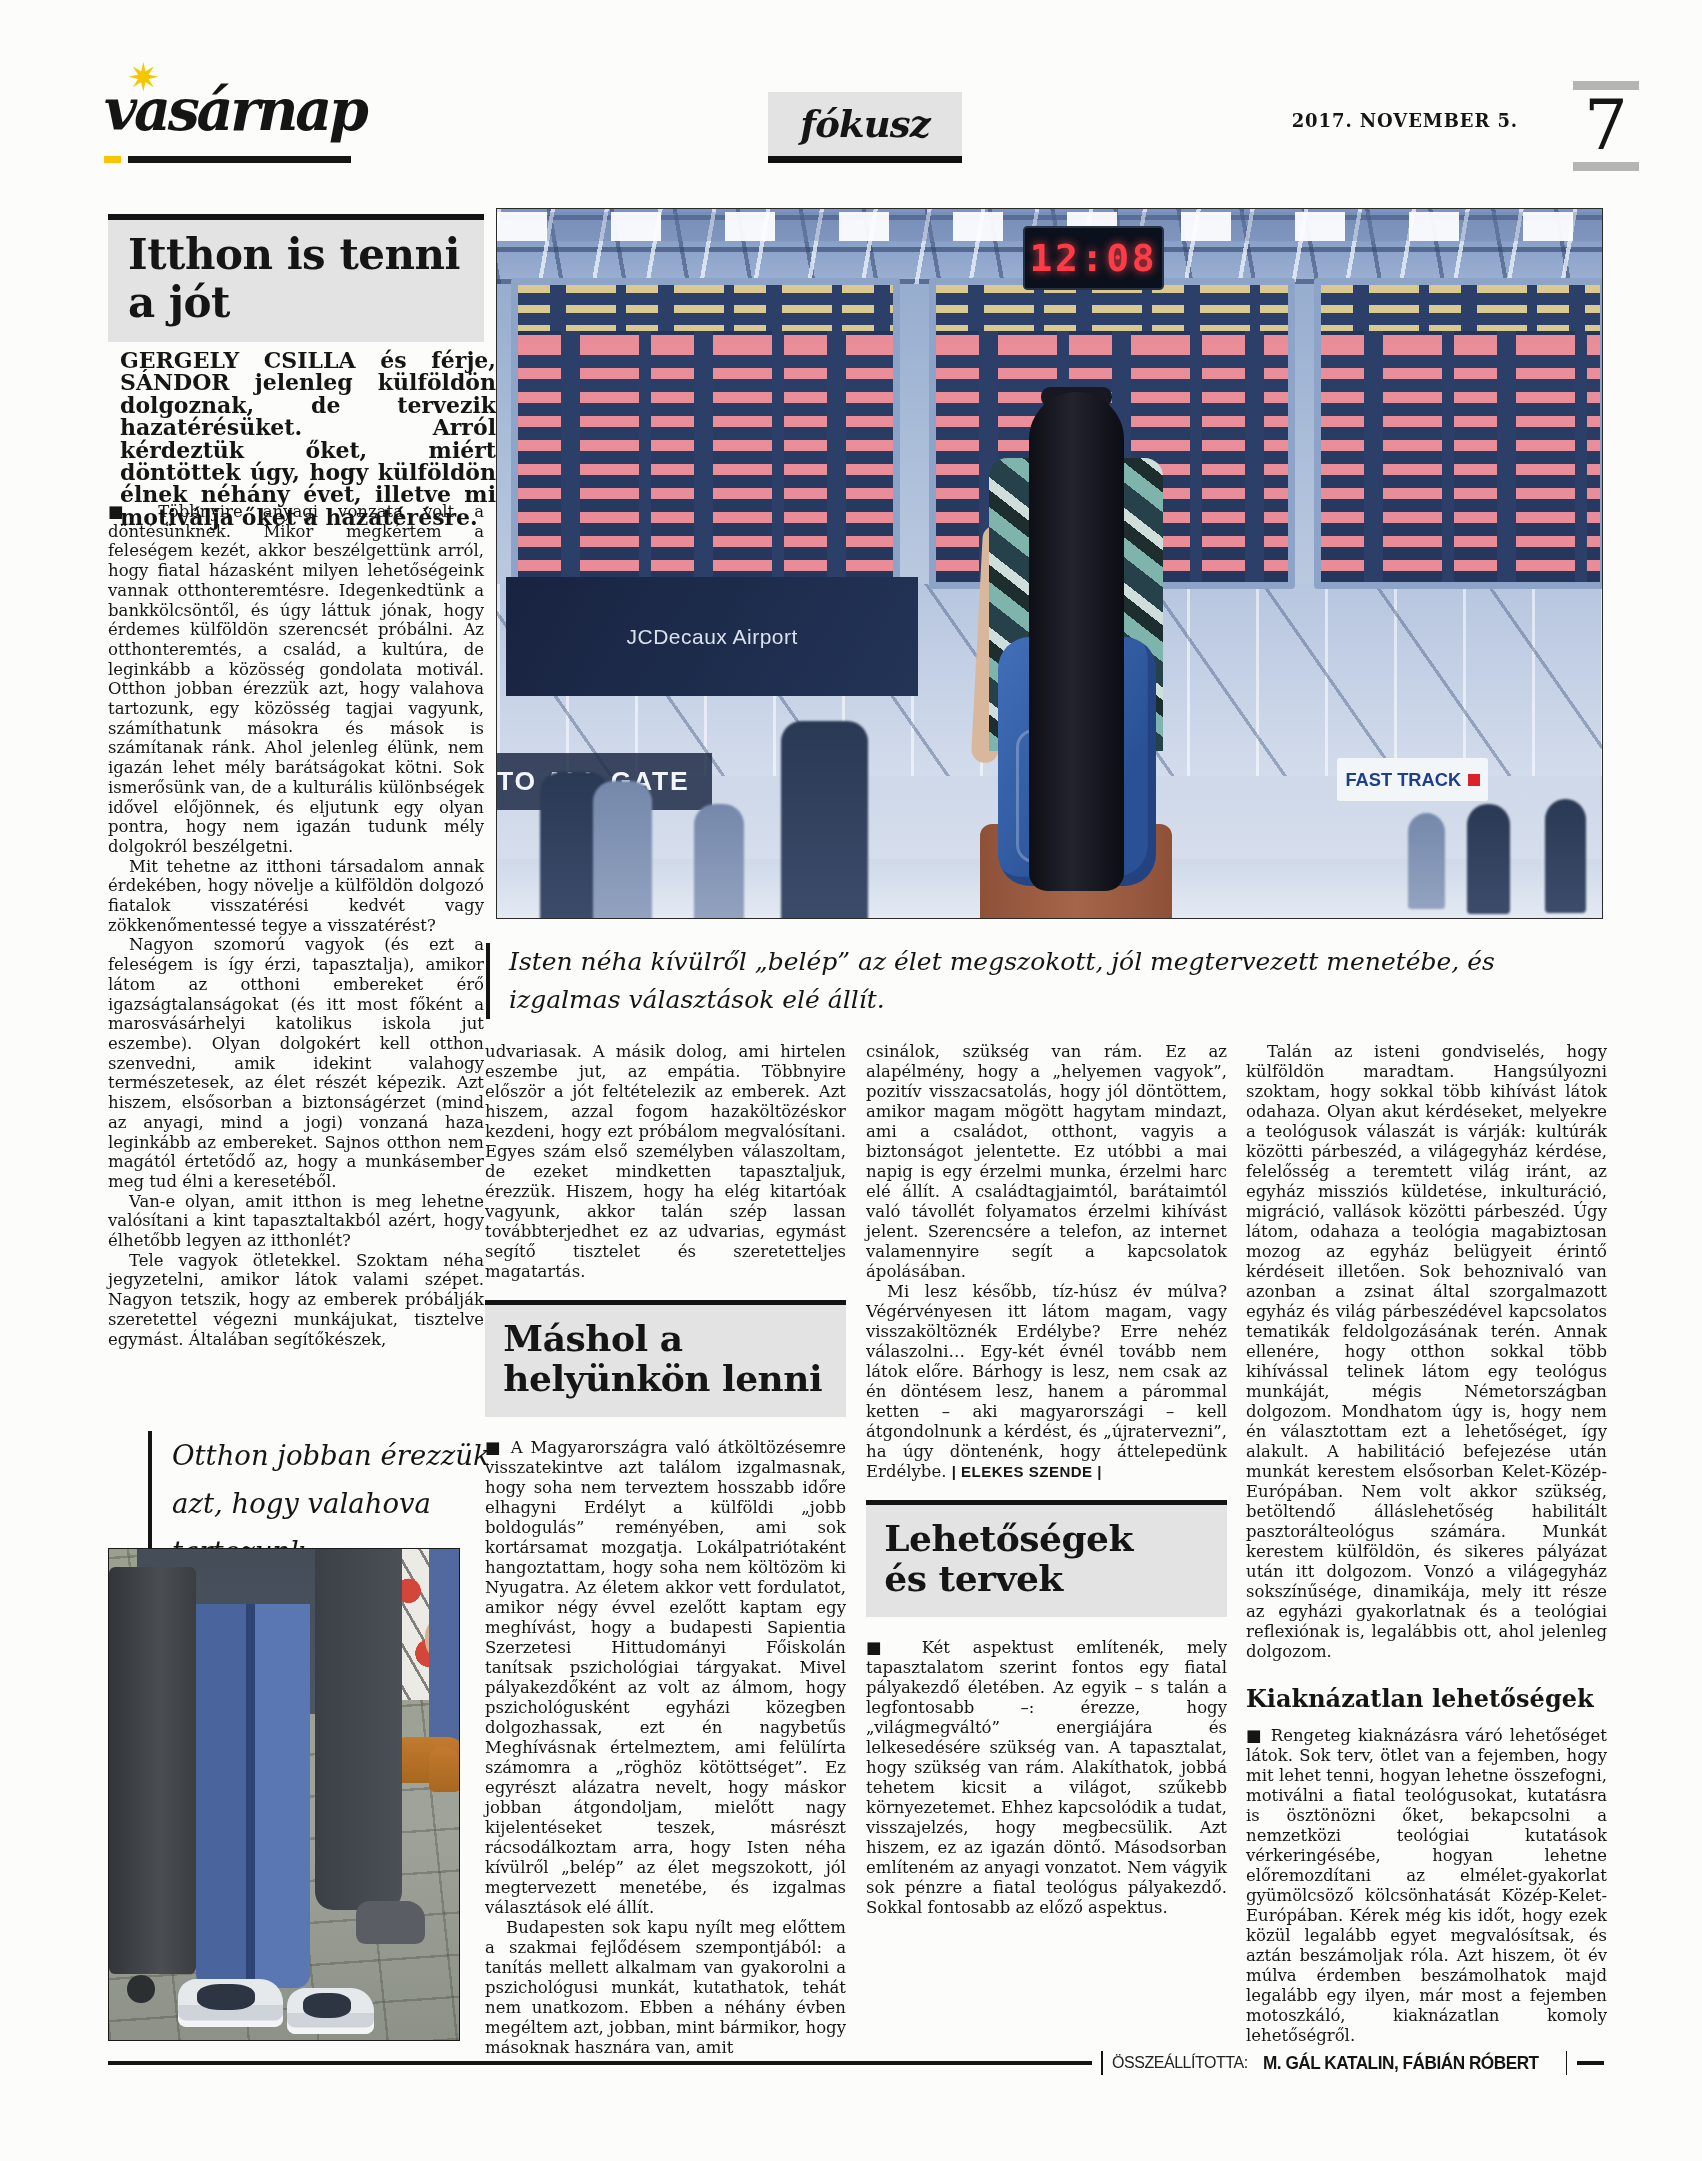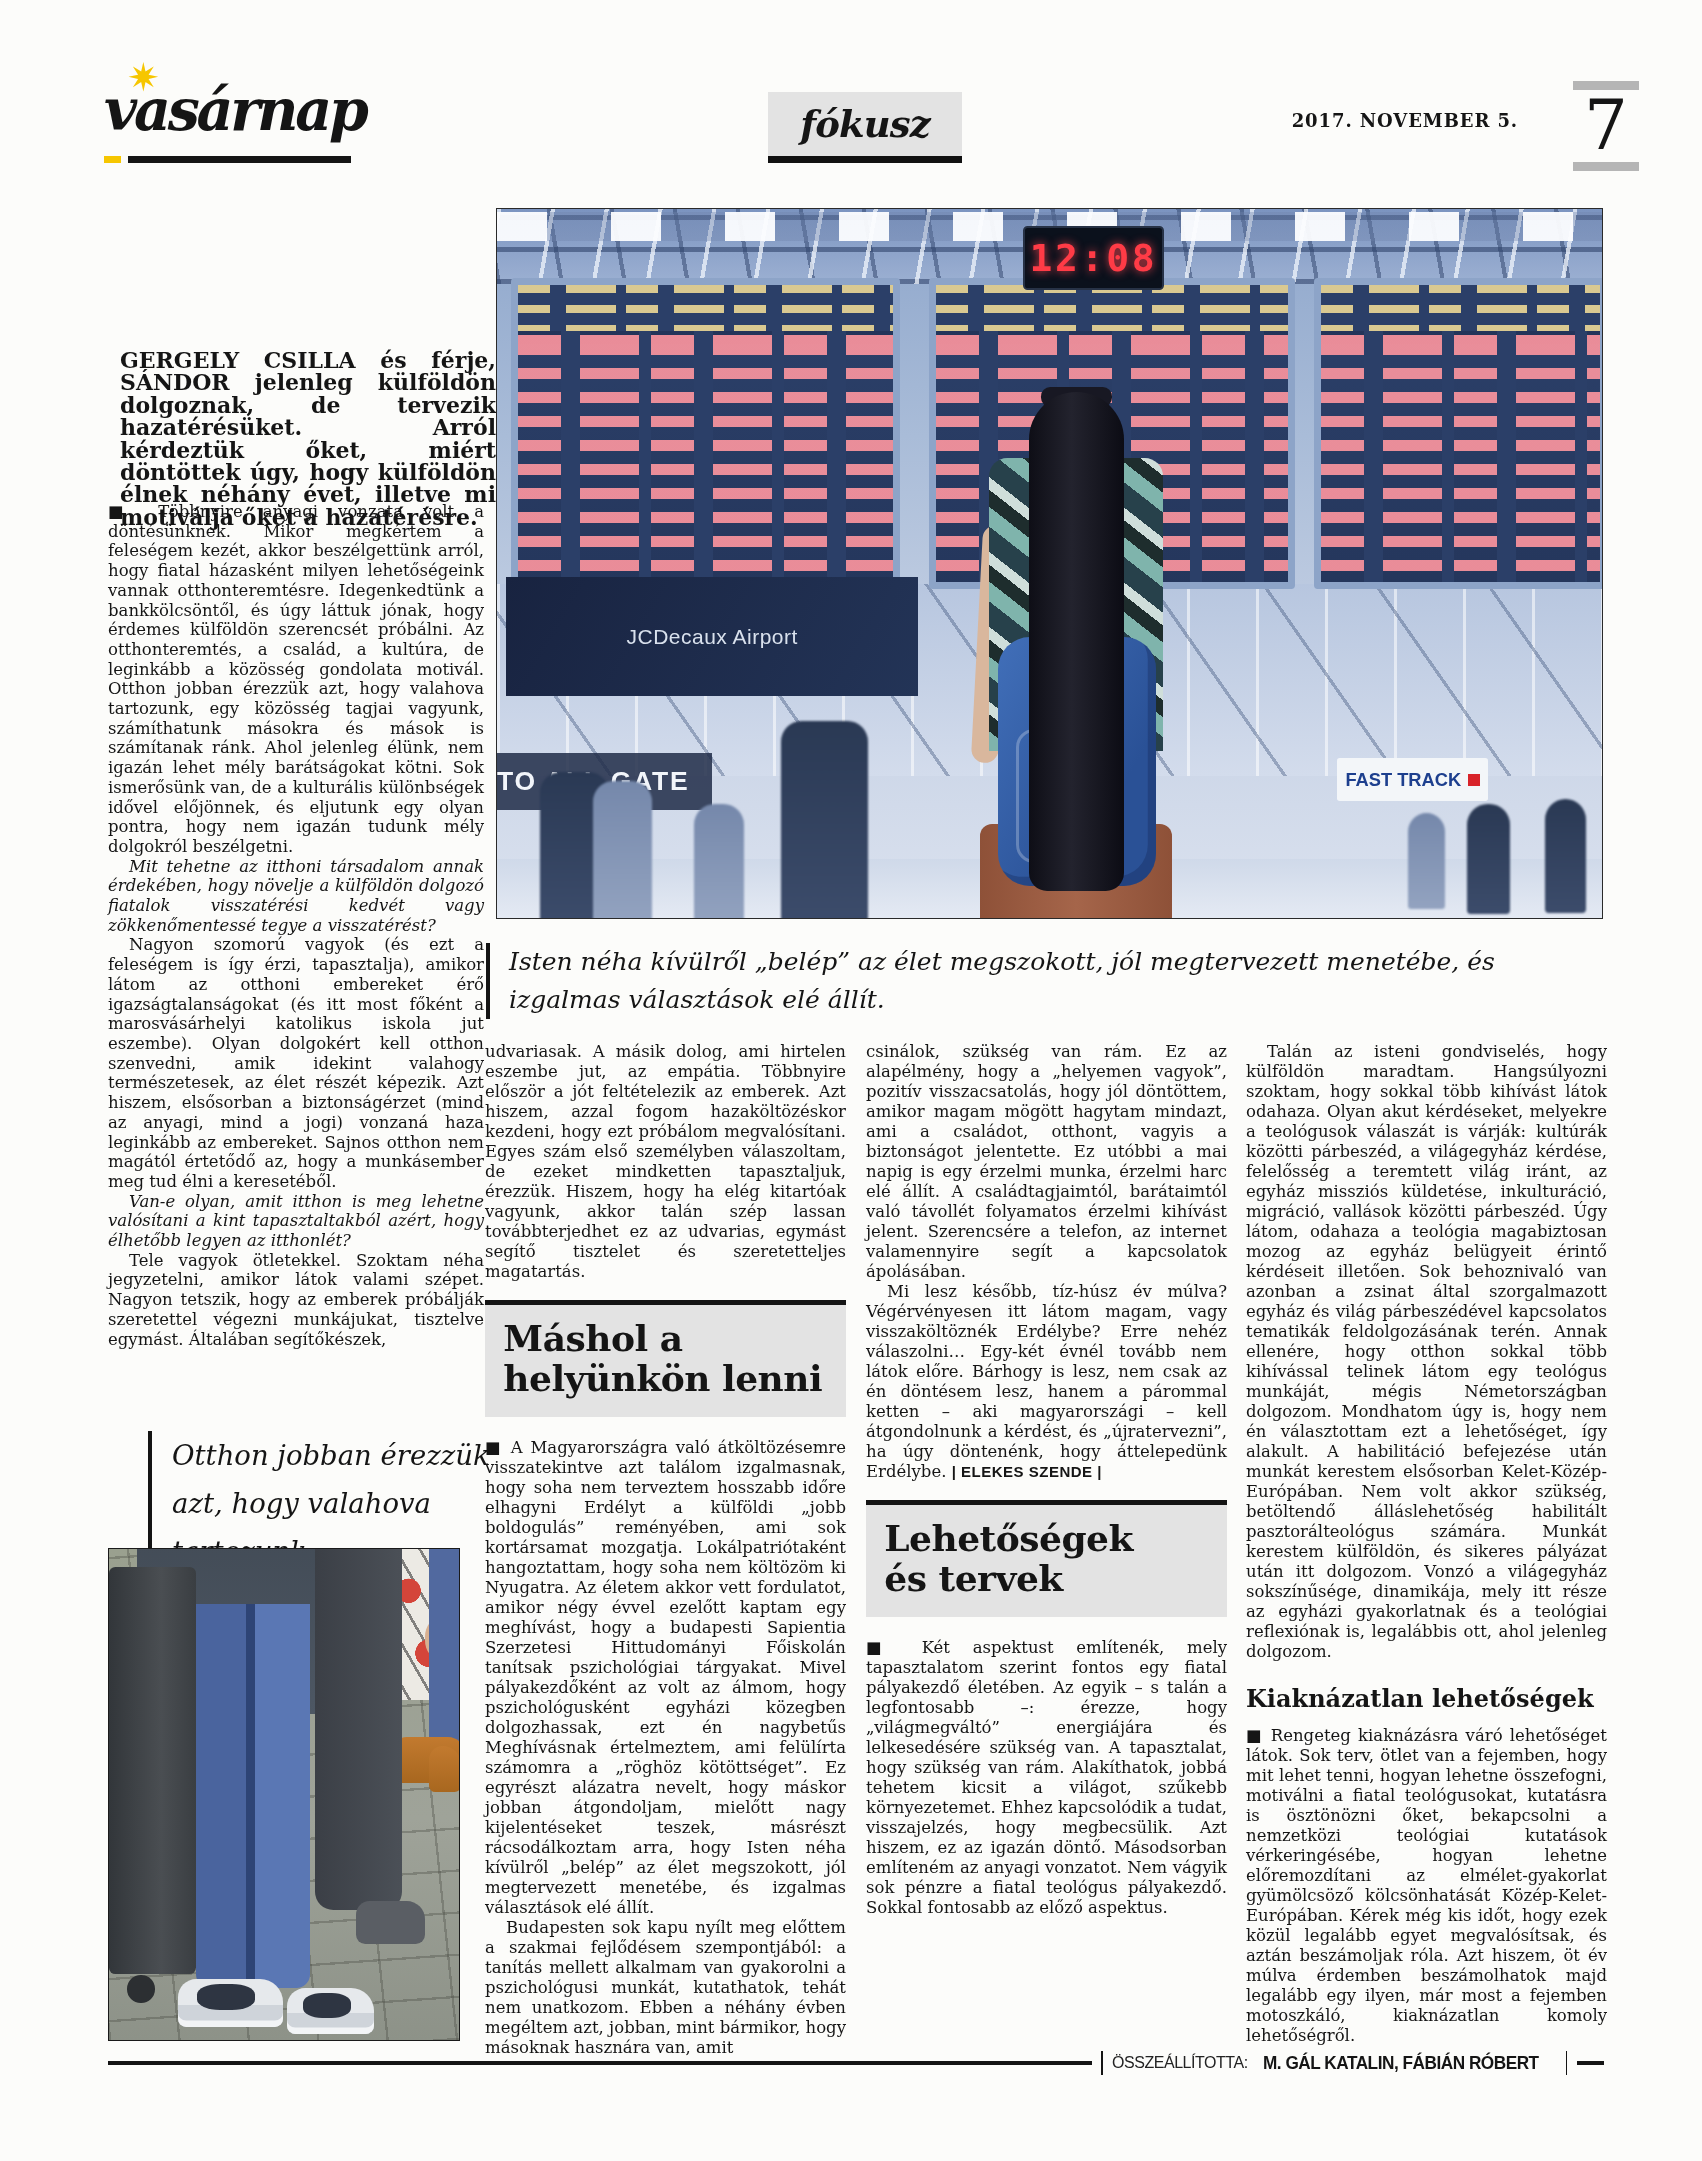--- a/index.html
+++ b/index.html
@@ -21,21 +21,21 @@
   .pagebox .num{position:absolute;left:0;top:8.2px;width:100%;text-align:center;font-size:69px;line-height:73px;font-weight:normal;}
   
   .a1-head{position:absolute;left:108px;top:214px;width:376px;}
   .rule{height:5.5px;background:#141414;}
   .graybox{background:#e3e3e3;padding:11px 12px 15.6px 20px;}
   .a1-head h1{margin:0;font-size:42px;line-height:48px;font-weight:bold;letter-spacing:-0.5px;}
   .a1-intro{position:absolute;left:108px;top:349px;width:376px;font-size:22px;line-height:22.4px;font-weight:bold;text-align:justify;margin-left:12px;}
   .a1-body{position:absolute;left:108px;top:502px;width:376px;}
   .bp{font-size:16.5px;line-height:19.7px;text-align:justify;margin:0;}
   .col .bp{line-height:20px;}
-  .q{font-style:italic;}
+  .q{}
   .ind{text-indent:21px;}
   .pullquote{position:absolute;left:108px;top:1431px;width:348px;border-left:4.6px solid #141414;
              padding-left:20px;font-size:27.5px;line-height:48px;font-style:italic;margin-left:40px;}
   
   .photo-legs{position:absolute;left:108px;top:1548px;width:352px;height:493px;box-sizing:border-box;
      border:1.8px solid #1a1a1a;overflow:hidden;
      background:
        repeating-linear-gradient(84deg, rgba(70,72,64,.35) 0 2.3px, transparent 2.3px 69px),
        repeating-linear-gradient(-4deg, rgba(70,72,64,.35) 0 2.3px, transparent 2.3px 42px),
        linear-gradient(180deg,#9aa08f,#9fa399 55%,#8d9288);}
@@ -154,20 +154,29 @@
   </div>
 
   <div class="date">2017. NOVEMBER 5.</div>
 
   <div class="pagebox">
     <div class="gbar top"></div>
     <div class="num">7</div>
     <div class="gbar bot"></div>
   </div>
 
+  <div class="a1-head">
+    <div class="rule"></div>
+    <div class="graybox">
+      <h1>
+        <span>Itthon is tenni</span><br>
+        <span>a jót</span>
+      </h1>
+    </div>
+  </div>
 
   <div class="a1-intro">GERGELY CSILLA és férje, SÁNDOR jelenleg külföldön dolgoznak, de tervezik hazatérésüket. Arról kérdeztük őket, miért döntöttek úgy, hogy külföldön élnek néhány évet, illetve mi motiválja őket a hazatérésre.</div>
 
   <div class="a1-body">
     <p class="bp">■ Többnyire anyagi vonzata volt a döntésünknek. Mikor megkértem a feleségem kezét, akkor beszélgettünk arról, hogy fiatal házasként milyen lehetőségeink vannak otthonteremtésre. Idegenkedtünk a bankkölcsöntől, és úgy láttuk jónak, hogy érdemes külföldön szerencsét próbálni. Az otthonteremtés, a család, a kultúra, de leginkább a közösség gondolata motivál. Otthon jobban érezzük azt, hogy valahova tartozunk, egy közösség tagjai vagyunk, számíthatunk másokra és mások is számítanak ránk. Ahol jelenleg élünk, nem igazán lehet mély barátságokat kötni. Sok ismerősünk van, de a kulturális különbségek idővel előjönnek, és eljutunk egy olyan pontra, hogy nem igazán tudunk mély dolgokról beszélgetni.</p>
     <p class="bp q ind">Mit tehetne az itthoni társadalom annak érdekében, hogy növelje a külföldön dolgozó fiatalok visszatérési kedvét vagy zökkenőmentessé tegye a visszatérést?</p>
     <p class="bp ind">Nagyon szomorú vagyok (és ezt a feleségem is így érzi, tapasztalja), amikor látom az otthoni embereket érő igazságtalanságokat (és itt most főként a marosvásárhelyi katolikus iskola jut eszembe). Olyan dolgokért kell otthon szenvedni, amik idekint valahogy természetesek, az élet részét képezik. Azt hiszem, elsősorban a biztonságérzet (mind az anyagi, mind a jogi) vonzaná haza leginkább az embereket. Sajnos otthon nem magától értetődő az, hogy a munkásember meg tud élni a keresetéből.</p>
     <p class="bp q ind">Van-e olyan, amit itthon is meg lehetne valósítani a kint tapasztaltakból azért, hogy élhetőbb legyen az itthonlét?</p>
     <p class="bp ind">Tele vagyok ötletekkel. Szoktam néha jegyzetelni, amikor látok valami szépet. Nagyon tetszik, hogy az emberek próbálják szeretettel végezni munkájukat, tisztelve egymást. Általában segítőkészek,</p>
   </div>

